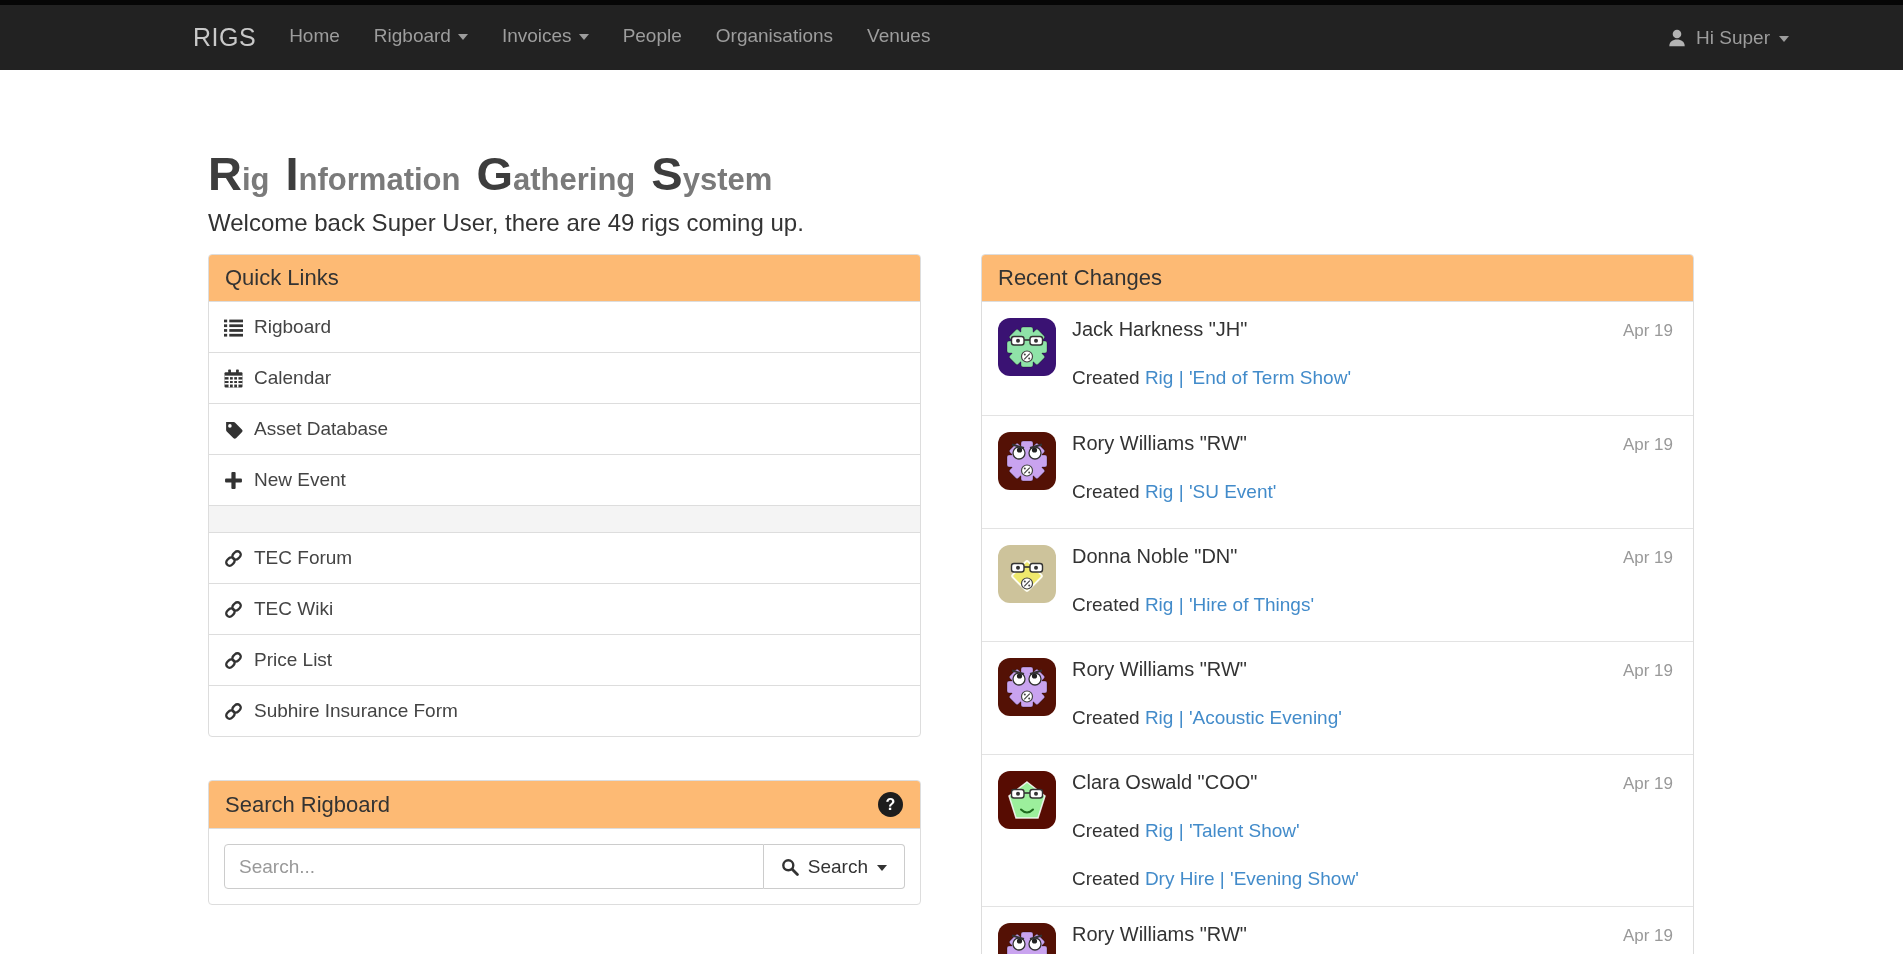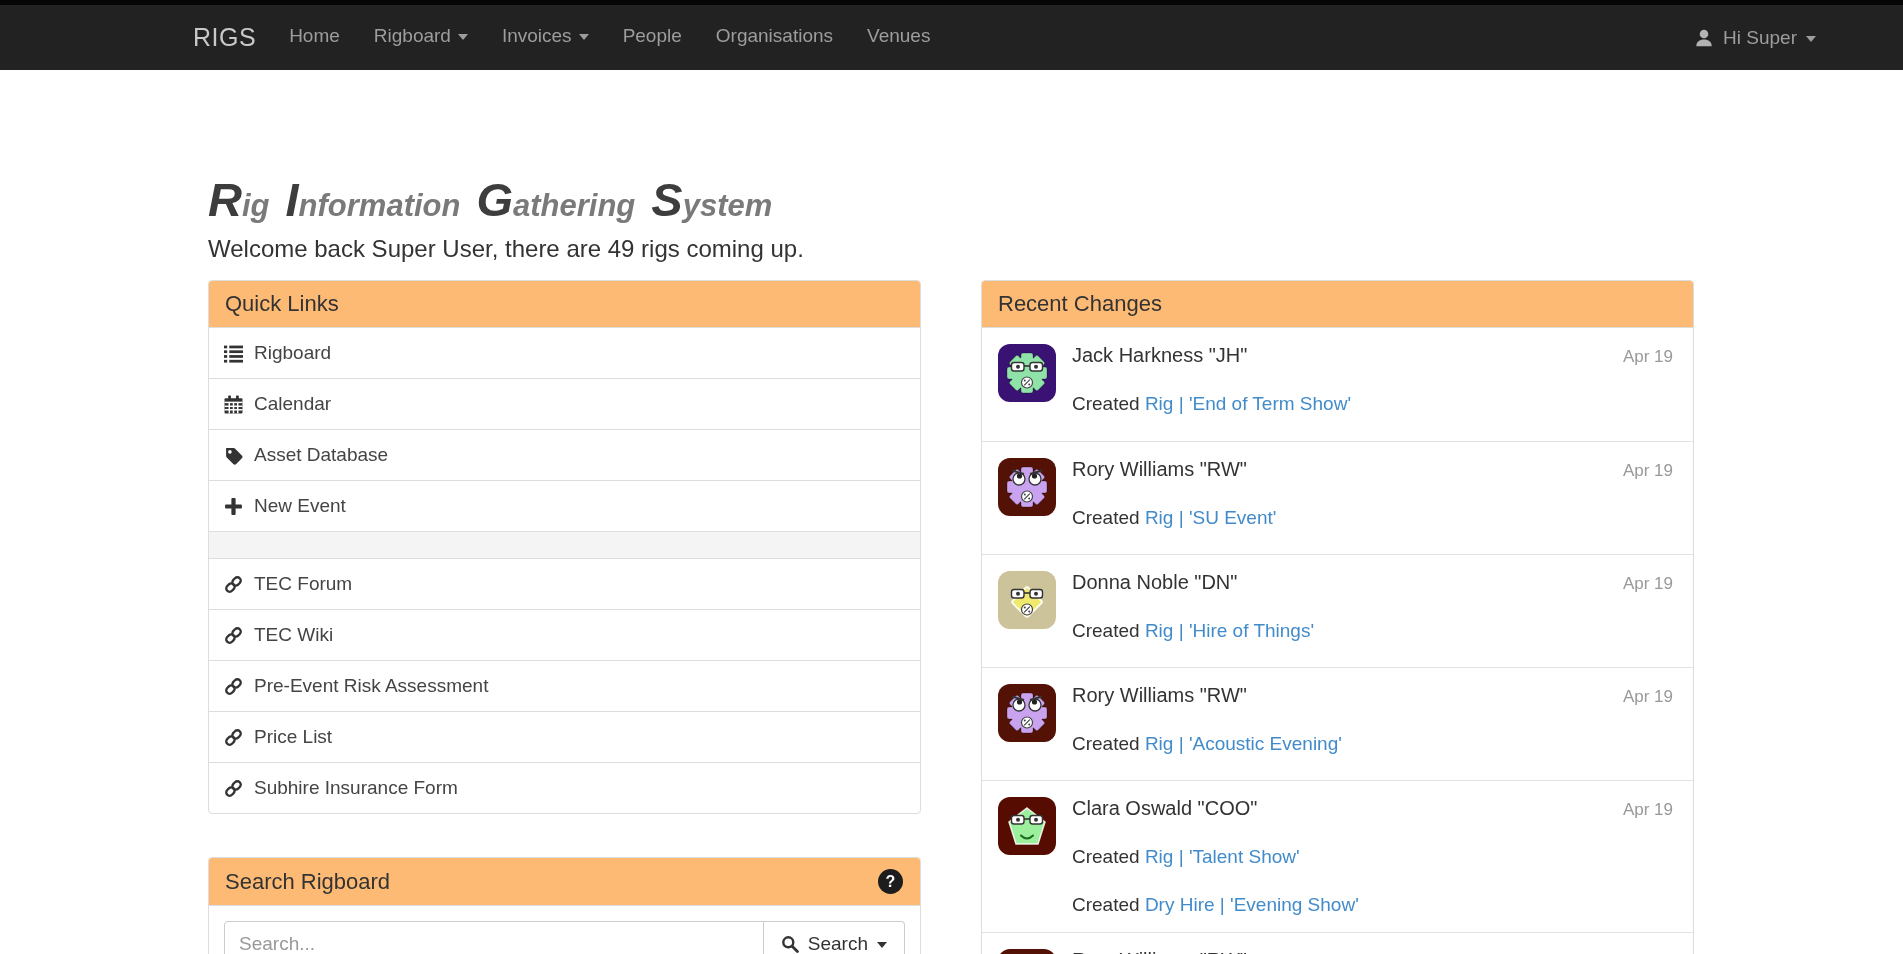--- a/index.html
+++ b/index.html
@@ -2,33 +2,33 @@
 <html><head>
 <meta charset="utf-8">
 <style>
   * { box-sizing: border-box; margin: 0; padding: 0; }
   html, body { width: 1903px; height: 954px; overflow: hidden; background: #fff;
     font-family: "Liberation Sans", sans-serif; }
 
   
   .top-strip { height: 5px; background: #060606; }
   .navbar { height: 65px; background: #222; display: flex; align-items: center;
-    padding-left: 193px; padding-right: 87px; justify-content: space-between; }
+    padding-left: 193px; padding-right: 114px; justify-content: space-between; }
   .brand { font-size: 25px; color: #c9c9c9; margin-right: 16px; cursor: pointer; letter-spacing: .5px; }
   .nav-item { font-size: 19px; color: #9d9d9d; padding: 0 17px; height: 61px;
     display: flex; align-items: center; gap: 7px; cursor: pointer; }
   .nav-spacer { flex: 1; }
   .user-menu { font-size: 19px; color: #9d9d9d; display: flex; align-items: center;
     gap: 9px; cursor: pointer; height: 55px; }
   .caret { display: inline-block; width: 0; height: 0; border-top: 6px solid currentColor;
     border-left: 5px solid transparent; border-right: 5px solid transparent; margin-top: 2px; }
 
   
   .content { margin-left: 208px; width: 1486px; }
-  .page-title { margin-top: 102px; white-space: nowrap; font-style: italic; }
+  .page-title { margin-top: 76px; white-space: nowrap; }
   .page-title .word { margin-right: 16px; }
   .page-title .big { font-size: 47px; color: #3d3d3d; }
   .page-title .small { font-size: 31px; color: #7a7a7a; }
   .welcome { font-size: 24px; color: #333; margin-top: 8px; }
 
   
   .columns { display: flex; gap: 60px; margin-top: 17px; align-items: flex-start; }
   .col { width: 713px; flex: none; }
 
   .panel { border: 1px solid #ddd; border-radius: 4px; background: #fff; }
@@ -188,31 +188,20 @@
             <div class="ql-item">
               <span class="ql-icon">
                 <svg viewBox="0 0 18 18" fill="none" stroke="currentColor" stroke-width="2.2">
                   <g transform="rotate(45 9 9)">
                     <rect x="5.8" y="0.6" width="6.4" height="8.6" rx="3.2"></rect>
                     <rect x="5.8" y="8.8" width="6.4" height="8.6" rx="3.2"></rect>
                   </g>
                 </svg>
               </span>
               <span>TEC Wiki</span>
-            </div>
-            <div class="ql-item">
-              <span class="ql-icon">
-                <svg viewBox="0 0 18 18" fill="none" stroke="currentColor" stroke-width="2.2">
-                  <g transform="rotate(45 9 9)">
-                    <rect x="5.8" y="0.6" width="6.4" height="8.6" rx="3.2"></rect>
-                    <rect x="5.8" y="8.8" width="6.4" height="8.6" rx="3.2"></rect>
-                  </g>
-                </svg>
-              </span>
-              <span>Pre-Event Risk Assessment</span>
             </div>
             <div class="ql-item">
               <span class="ql-icon">
                 <svg viewBox="0 0 18 18" fill="none" stroke="currentColor" stroke-width="2.2">
                   <g transform="rotate(45 9 9)">
                     <rect x="5.8" y="0.6" width="6.4" height="8.6" rx="3.2"></rect>
                     <rect x="5.8" y="8.8" width="6.4" height="8.6" rx="3.2"></rect>
                   </g>
                 </svg>
               </span>

